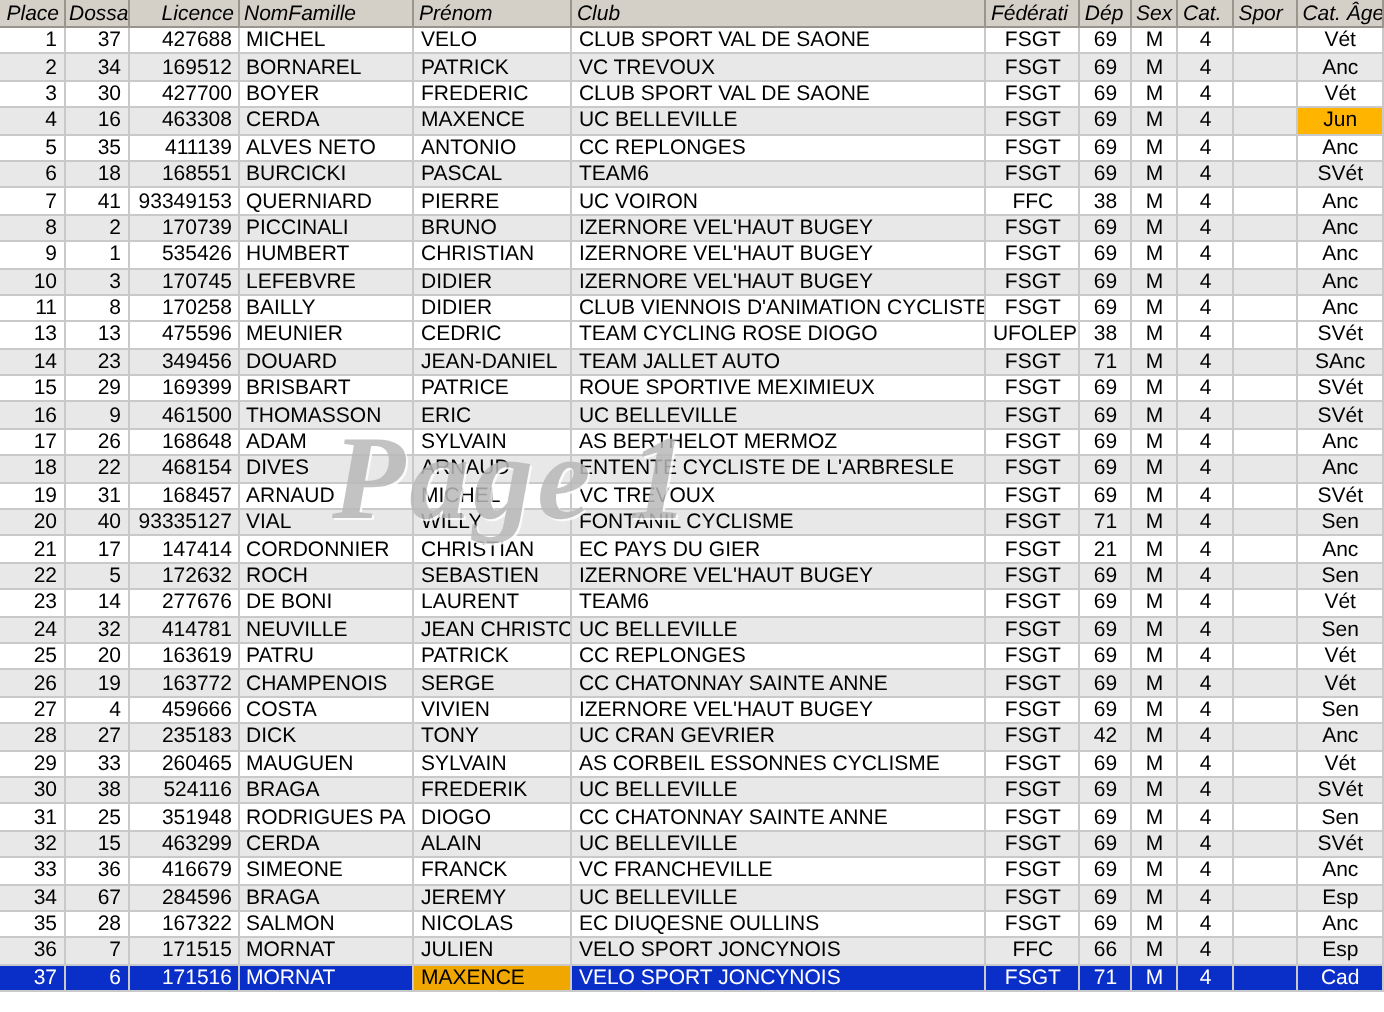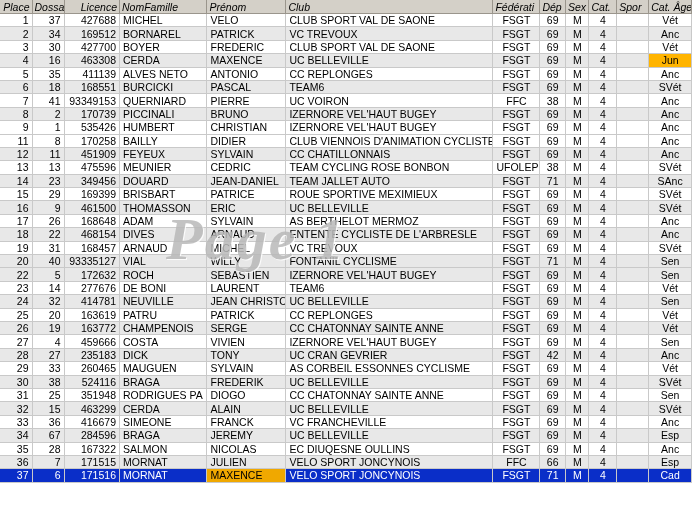--- a/index.html
+++ b/index.html
@@ -219,55 +219,55 @@
           <td class="">HUMBERT</td>
           <td class="">CHRISTIAN</td>
           <td class="">IZERNORE VEL'HAUT BUGEY</td>
           <td class="c">FSGT</td>
           <td class="c">69</td>
           <td class="c">M</td>
           <td class="c">4</td>
           <td class="c"></td>
           <td class="c">Anc</td>
         </tr>
+        <tr class="odd">
+          <td class="r">10</td>
+          <td class="r">3</td>
+          <td class="r">170745</td>
+          <td class="">LEFEBVRE</td>
+          <td class="">DIDIER</td>
+          <td class="">IZERNORE VEL'HAUT BUGEY</td>
+          <td class="c">FSGT</td>
+          <td class="c">69</td>
+          <td class="c">M</td>
+          <td class="c">4</td>
+          <td class="c"></td>
+          <td class="c">Anc</td>
+        </tr>
         <tr class="even">
           <td class="r">11</td>
           <td class="r">8</td>
           <td class="r">170258</td>
           <td class="">BAILLY</td>
           <td class="">DIDIER</td>
           <td class="">CLUB VIENNOIS D'ANIMATION CYCLISTE</td>
           <td class="c">FSGT</td>
           <td class="c">69</td>
           <td class="c">M</td>
           <td class="c">4</td>
           <td class="c"></td>
           <td class="c">Anc</td>
         </tr>
-        <tr class="odd">
-          <td class="r">12</td>
-          <td class="r">11</td>
-          <td class="r">451909</td>
-          <td class="">FEYEUX</td>
-          <td class="">SYLVAIN</td>
-          <td class="">CC CHATILLONNAIS</td>
-          <td class="c">FSGT</td>
-          <td class="c">69</td>
-          <td class="c">M</td>
-          <td class="c">4</td>
-          <td class="c"></td>
-          <td class="c">Anc</td>
-        </tr>
         <tr class="even">
           <td class="r">13</td>
           <td class="r">13</td>
           <td class="r">475596</td>
           <td class="">MEUNIER</td>
           <td class="">CEDRIC</td>
-          <td class="">TEAM CYCLING ROSE BONBON</td>
+          <td class="">TEAM CYCLING ROSE DIOGO</td>
           <td class="c">UFOLEP</td>
           <td class="c">38</td>
           <td class="c">M</td>
           <td class="c">4</td>
           <td class="c"></td>
           <td class="c">SVét</td>
         </tr>
         <tr class="odd">
           <td class="r">14</td>
           <td class="r">23</td>
@@ -358,20 +358,34 @@
           <td class="r">93335127</td>
           <td class="">VIAL</td>
           <td class="">WILLY</td>
           <td class="">FONTANIL CYCLISME</td>
           <td class="c">FSGT</td>
           <td class="c">71</td>
           <td class="c">M</td>
           <td class="c">4</td>
           <td class="c"></td>
           <td class="c">Sen</td>
+        </tr>
+        <tr class="even">
+          <td class="r">21</td>
+          <td class="r">17</td>
+          <td class="r">147414</td>
+          <td class="">CORDONNIER</td>
+          <td class="">CHRISTIAN</td>
+          <td class="">EC PAYS DU GIER</td>
+          <td class="c">FSGT</td>
+          <td class="c">21</td>
+          <td class="c">M</td>
+          <td class="c">4</td>
+          <td class="c"></td>
+          <td class="c">Anc</td>
         </tr>
         <tr class="odd">
           <td class="r">22</td>
           <td class="r">5</td>
           <td class="r">172632</td>
           <td class="">ROCH</td>
           <td class="">SEBASTIEN</td>
           <td class="">IZERNORE VEL'HAUT BUGEY</td>
           <td class="c">FSGT</td>
           <td class="c">69</td>

